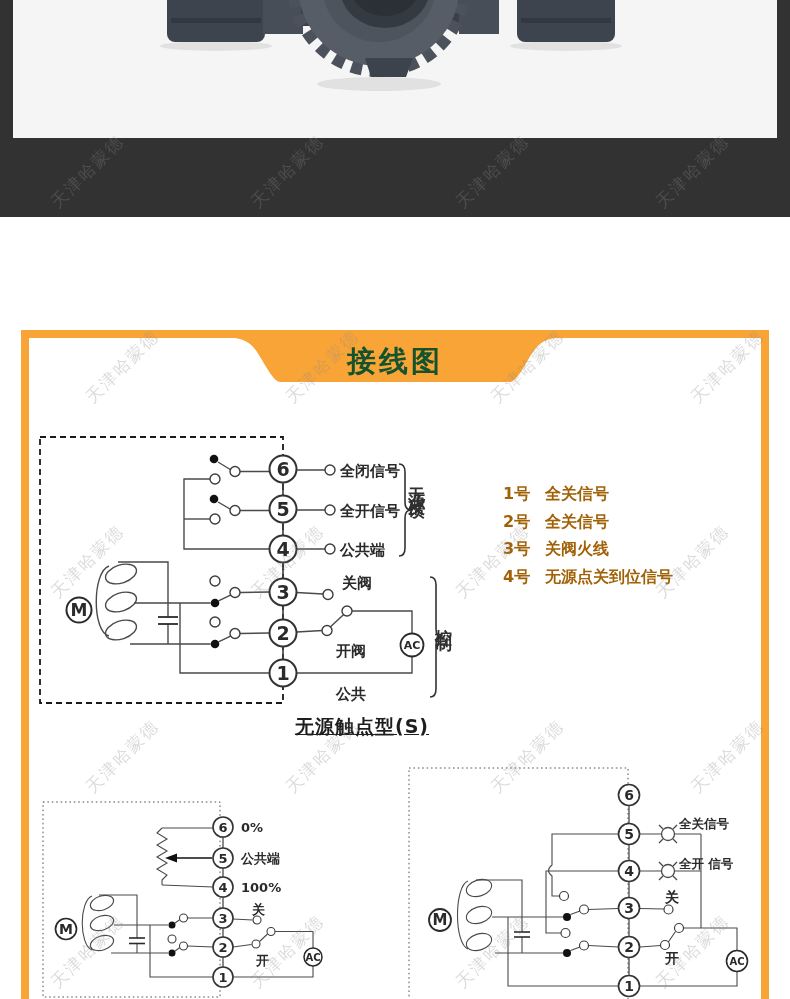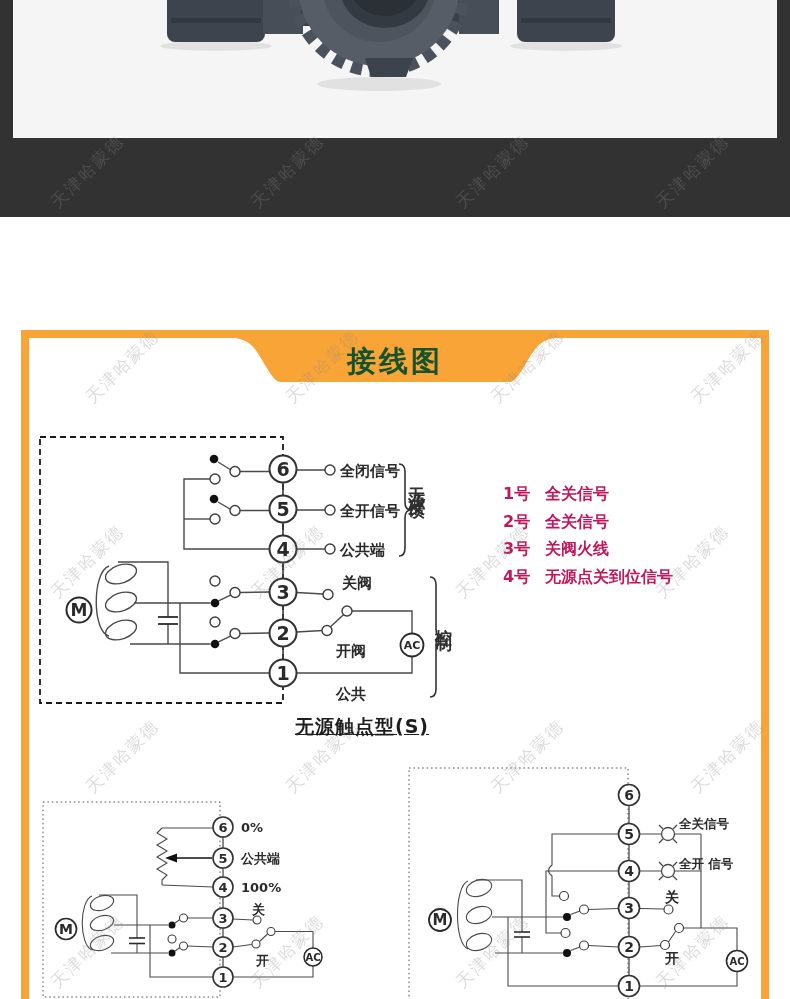--- a/index.html
+++ b/index.html
@@ -12,21 +12,21 @@
   .photo-panel{position:absolute;left:13px;top:0;width:764px;height:138px;background:#f5f5f6;overflow:hidden;}
   .photo-panel svg{position:absolute;left:0;top:0;}
   
   .panel{position:absolute;left:21px;top:330px;width:732px;height:680px;background:#ffffff;
          border:8px solid #F9A437;box-sizing:content-box;}
   .banner{position:absolute;left:0;top:0;width:732px;height:46px;}
   .title{position:absolute;left:0;top:4px;width:732px;text-align:center;
          font-size:29px;font-weight:bold;color:#14532d;letter-spacing:3px;}
   
   .legend{position:absolute;left:503px;top:481px;z-index:2;}
-  .legend-row{display:flex;height:27.5px;align-items:center;font-size:16px;font-weight:bold;color:#be185d;}
+  .legend-row{display:flex;height:27.5px;align-items:center;font-size:16px;font-weight:bold;color:#a16207;}
   .legend-num{width:42px;}
   .subtitle{position:absolute;left:295px;top:714px;font-size:19px;font-weight:bold;color:#1e1e1e;z-index:2;letter-spacing:1px;text-decoration:underline;}
   
   svg.diagram{position:absolute;}
   #main-svg{left:30px;top:425px;}
   #pot-svg{left:35px;top:795px;}
   #lamp-svg{left:400px;top:755px;}
   svg text{fill:#2a2a2a;font-weight:bold;font-family:"DejaVu Sans","Liberation Sans",sans-serif;}
   .vlabel{position:absolute;writing-mode:vertical-rl;text-orientation:upright;
           font-weight:bold;color:#2f2f2f;z-index:2;}

